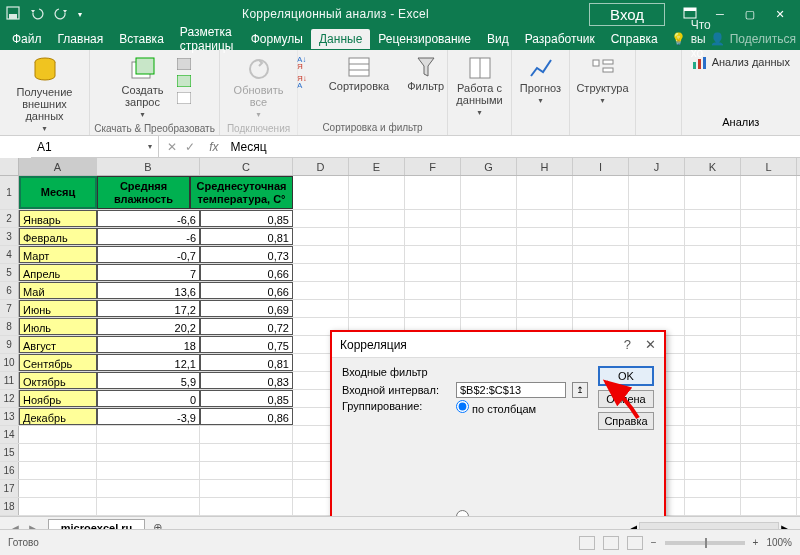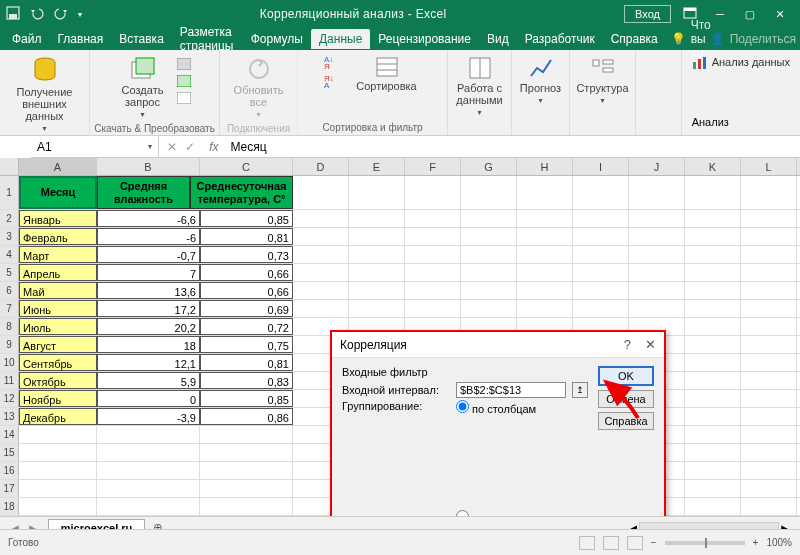--- a/index.html
+++ b/index.html
@@ -3,21 +3,21 @@
 <meta charset="utf-8">
 <style>
 * { box-sizing: border-box; margin: 0; padding: 0; font-family: 'Segoe UI', Tahoma, sans-serif; }
 body { width: 800px; height: 555px; background: #fff; overflow: hidden; position: relative; font-size: 11px; }
 
 .titlebar { height: 28px; background: #0e7a4f; color: #fff; display: flex; align-items: center; padding: 0 6px; }
 .titlebar .qat { display: flex; gap: 10px; align-items: center; }
 .titlebar .qat svg { opacity: 0.85; }
 .titlebar .title { flex: 1; text-align: center; font-size: 12px; letter-spacing: 0.3px; opacity: 0.95; }
 .titlebar .winctrls { display: flex; gap: 2px; align-items: center; }
-.titlebar .login-btn { border: 1px solid rgba(255,255,255,0.6); padding: 2px 10px; font-size: 11px; margin-right: 3px; }
+.titlebar .login-btn { border: 1px solid rgba(255,255,255,0.6); padding: 2px 20px; font-size: 15px; margin-right: 9px; }
 .titlebar .winctrls .wc { width: 28px; text-align: center; }
 
 .menubar { height: 22px; background: #0e7a4f; display: flex; align-items: center; padding: 0 4px; color: #fff; font-size: 12px; }
 .menubar .mi { padding: 3px 8px; cursor: pointer; }
 .menubar .mi.file { font-weight: 500; }
 .menubar .mi.active { background: #f1f1f1; color: #0e7a4f; border-top-left-radius: 2px; border-top-right-radius: 2px; }
 .menubar .bulb { margin-left: 6px; display: flex; align-items: center; gap: 4px; opacity: 0.9; }
 .menubar .share { margin-left: auto; display: flex; align-items: center; gap: 4px; opacity: 0.6; }
 
 .ribbon { height: 86px; background: #f1f1f1; display: flex; border-bottom: 1px solid #d0d0d0; }
@@ -202,20 +202,26 @@
             </svg></span>
       </div>
       <div class="big">
         <svg width="24" height="22">
             <rect x="2" y="2" width="20" height="18" fill="#fff" stroke="#888"></rect>
             <line x1="2" y1="8" x2="22" y2="8" stroke="#888"></line>
             <line x1="2" y1="14" x2="22" y2="14" stroke="#888"></line>
           </svg>
         <span class="txt">Сортировка</span>
       </div>
+      <div class="big">
+        <svg width="20" height="22">
+            <path d="M2 2 h16 l-6 8 v10 l-4 -2 v-8 z" fill="#ddd" stroke="#666"></path>
+          </svg>
+        <span class="txt">Фильтр</span>
+      </div>
     </div>
     <span class="lab">Сортировка и фильтр</span>
   </div>
   <div class="rgroup" style="width:64px">
     <div class="big">
       <svg width="24" height="24">
           <rect x="2" y="2" width="20" height="20" fill="#fff" stroke="#888"></rect>
           <line x1="12" y1="2" x2="12" y2="22" stroke="#888"></line>
         </svg>
       <span class="txt" style="white-space:pre-line">Работа с
@@ -246,21 +252,21 @@
   <div class="rright">
     <div class="item">
       <svg width="16" height="14">
           <rect x="1" y="6" width="3" height="7" fill="#2a8"></rect>
           <rect x="6" y="3" width="3" height="10" fill="#c93a2a"></rect>
           <rect x="11" y="1" width="3" height="12" fill="#2a6ec9"></rect>
         </svg>
       <span>Анализ данных</span>
     </div>
     <div style="height:46px"></div>
-    <div class="lab" style="">Анализ</div>
+    <div class="lab" style="text-align:center">Анализ</div>
   </div>
 </div>
 
 <div class="namebox">
   <div class="nb">
       <span>A1</span>
       <span class="chev">▾</span>
     </div>
   <div class="fx-ctrls">
     <span>✕</span>

